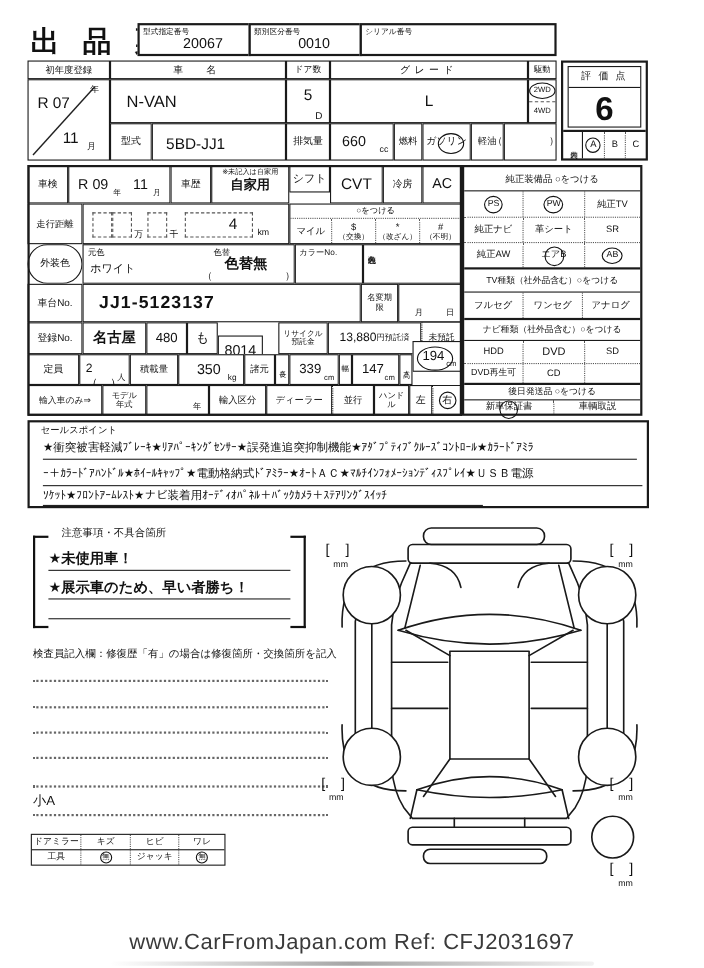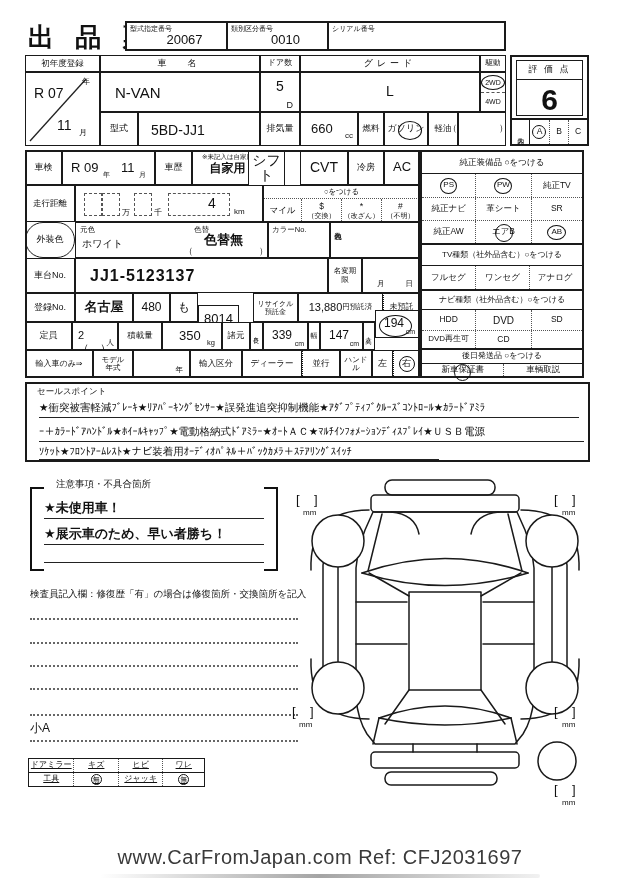--- a/index.html
+++ b/index.html
@@ -113,21 +113,21 @@
     <span class="a" style="left:8px;top:9px;font-size:13px;">R 09</span>
     <span class="a" style="left:40px;top:19px;font-size:7px;">年</span>
     <span class="a" style="left:58px;top:9px;font-size:13px;">11</span>
     <span class="a" style="left:76px;top:19px;font-size:7px;">月</span>
   </div>
   <div class="c cc" style="left:155px;top:150px;width:37px;height:35px;font-size:9px;">車歴</div>
   <div class="c" style="left:192px;top:150px;width:71px;height:35px;">
     <div class="cc" style="font-size:6.5px;margin-top:2px;">※未記入は自家用</div>
     <div class="cc" style="font-size:12px;font-weight:bold;margin-top:2px;">自家用</div>
   </div>
-  <div class="c cc" style="left:248px;top:150px;width:37px;height:36px;font-size:14px;">シフト</div>
+  <div class="c cc" style="left:263px;top:150px;width:37px;height:25px;font-size:10px;">シフト</div>
   <div class="c cc" style="left:300px;top:150px;width:48px;height:35px;font-size:14px;">CVT</div>
   <div class="c cc" style="left:348px;top:150px;width:36px;height:35px;font-size:9px;">冷房</div>
   <div class="c cc" style="left:384px;top:150px;width:36px;height:35px;font-size:13px;">AC</div>
 
   <div class="c cc" style="left:25px;top:185px;width:50px;height:37px;font-size:8.5px;">走行距離</div>
   <div class="c" style="left:75px;top:185px;width:188px;height:37px;">
     <span class="dashbox" style="left:8px;top:7px;width:18px;height:23px;"></span>
     <span class="dashbox" style="left:26px;top:7px;width:18px;height:23px;"></span>
     <span class="a" style="left:46px;top:21px;font-size:8px;">万</span>
     <span class="dashbox" style="left:58px;top:7px;width:18px;height:23px;"></span>
@@ -304,21 +304,21 @@
 
   <span class="a" style="left:30px;top:588px;font-size:9.5px;">検査員記入欄：修復歴「有」の場合は修復箇所・交換箇所を記入</span>
   <div class="dotline" style="left:30px;top:618px;width:268px;"></div>
   <div class="dotline" style="left:30px;top:642px;width:268px;"></div>
   <div class="dotline" style="left:30px;top:665px;width:268px;"></div>
   <div class="dotline" style="left:30px;top:688px;width:268px;"></div>
   <div class="dotline" style="left:30px;top:714px;width:268px;"></div>
   <span class="a" style="left:30px;top:720px;font-size:12px;">小A</span>
   <div class="dotline" style="left:30px;top:740px;width:268px;"></div>
 
-  <div class="a" style="left:28px;top:758px;width:177px;height:29px;border:1.5px solid #1a1a1a;text-decoration:underline;">
+  <div class="a" style="left:28px;top:758px;width:177px;height:29px;border:1.5px solid #1a1a1a;">
     <div style="display:flex;height:13px;">
       <div class="cc" style="width:45px;font-size:8px;">ドアミラー</div>
       <div class="cc dotl" style="width:44px;font-size:8px;">キズ</div>
       <div class="cc dotl" style="width:44px;font-size:8px;">ヒビ</div>
       <div class="cc dotl" style="width:41px;font-size:8px;">ワレ</div>
     </div>
     <div style="display:flex;height:13px;border-top:1px solid #1a1a1a;">
       <div class="cc" style="width:45px;font-size:8px;">工具</div>
       <div class="cc dotl" style="width:44px;">
           <span class="circ" style="width:11px;height:11px;font-size:7px;">無</span>

